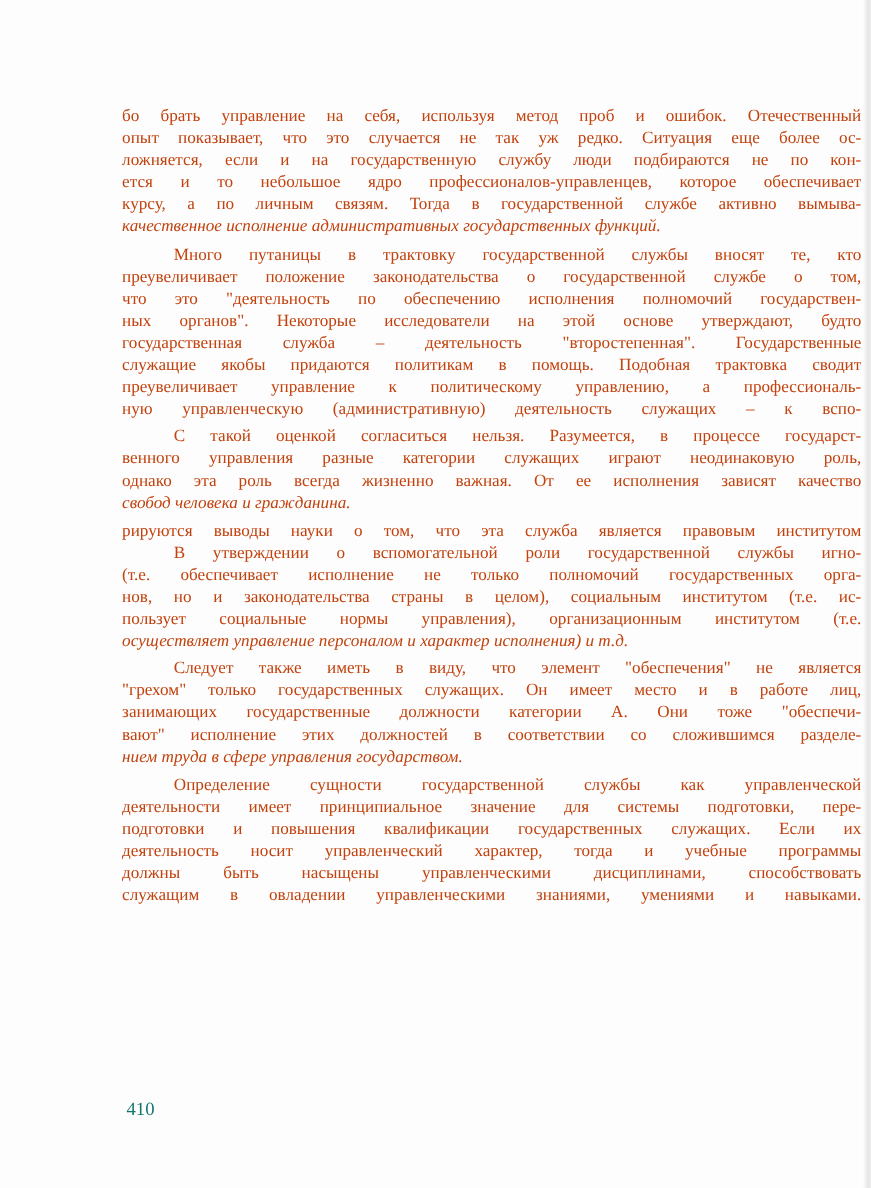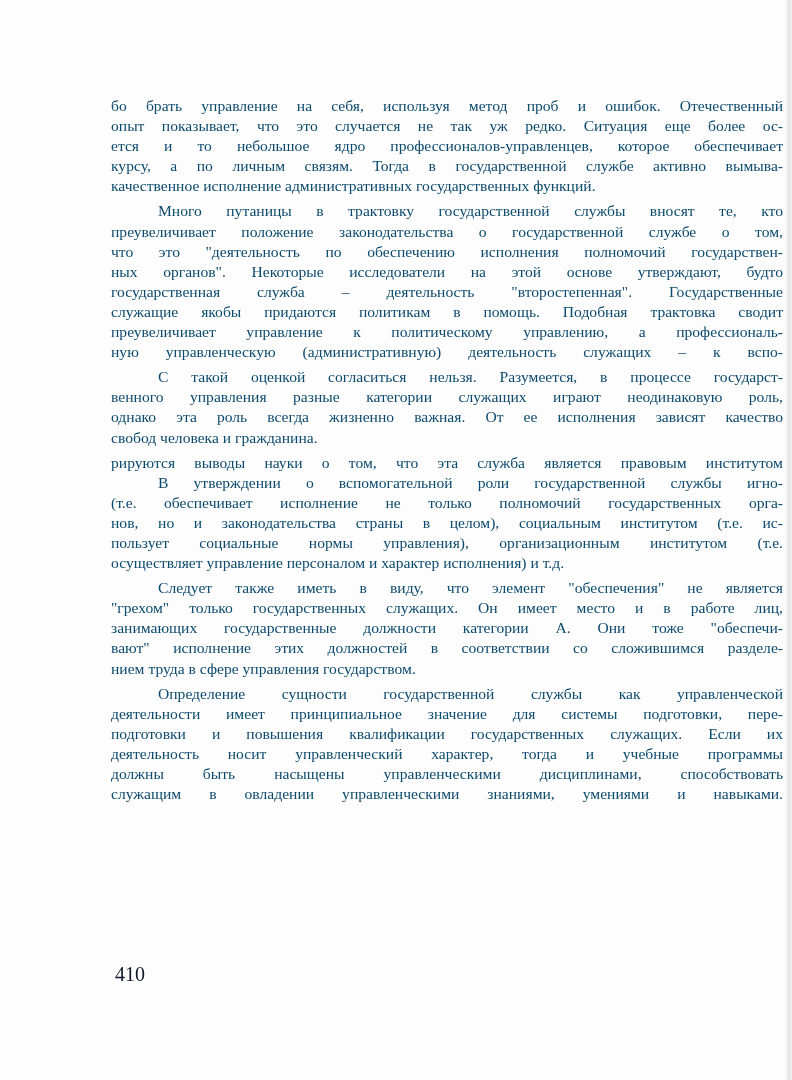--- a/index.html
+++ b/index.html
@@ -19,53 +19,54 @@
     width: 8px; height: 1080px;
     background: linear-gradient(to right, #ffffff 0%, #f0f0f0 40%, #e4e4e4 70%, #f2f2f2 100%);
   }
   .text-block {
     position: absolute;
     left: 111px; top: 96px;
     width: 672px;
     font-family: "Liberation Serif", "DejaVu Serif", serif;
     font-size: 15.6px;
     line-height: 20.1px;
-    color: #0c4a6e;
+    color: #c2410c;
     text-align: justify;
     -webkit-font-smoothing: antialiased;
   }
   .line {
     display: block;
     white-space: nowrap;
     text-align: justify;
     text-align-last: justify;
     height: 20.1px;
     overflow: visible;
   }
-  .line.last { text-align-last: left; }
+  .line.last { text-align-last: left; font-style: italic; }
   .line.indent { padding-left: 47px; }
   .gap { height: 5px; }
   .page-number {
     position: absolute;
-    left: 115px; top: 963px;
+    left: 115px; top: 999px;
     font-family: "Liberation Serif", "DejaVu Serif", serif;
-    font-size: 20px;
-    color: #0f172a;
+    font-size: 17px;
+    color: #0f766e;
   }
 </style>
 </head>
 <body>
 
 <div class="page">
   <div class="edge-shadow"></div>
 
   <div class="text-block">
     <div id="p0">
         <span class="line">бо брать управление на себя, используя метод проб и ошибок. Отечественный</span>
         <span class="line">опыт показывает, что это случается не так уж редко. Ситуация еще более ос-</span>
+        <span class="line">ложняется, если и на государственную службу люди подбираются не по кон-</span>
         <span class="line">ется и то небольшое ядро профессионалов-управленцев, которое обеспечивает</span>
         <span class="line">курсу, а по личным связям. Тогда в государственной службе активно вымыва-</span>
         <span class="line last">качественное исполнение административных государственных функций.</span>
       </div>
     <div class="gap"></div>
     <div id="p1">
         <span class="line indent">Много путаницы в трактовку государственной службы вносят те, кто</span>
         <span class="line">преувеличивает положение законодательства о государственной службе о том,</span>
         <span class="line">что это "деятельность по обеспечению исполнения полномочий государствен-</span>
         <span class="line">ных органов". Некоторые исследователи на этой основе утверждают, будто</span>

